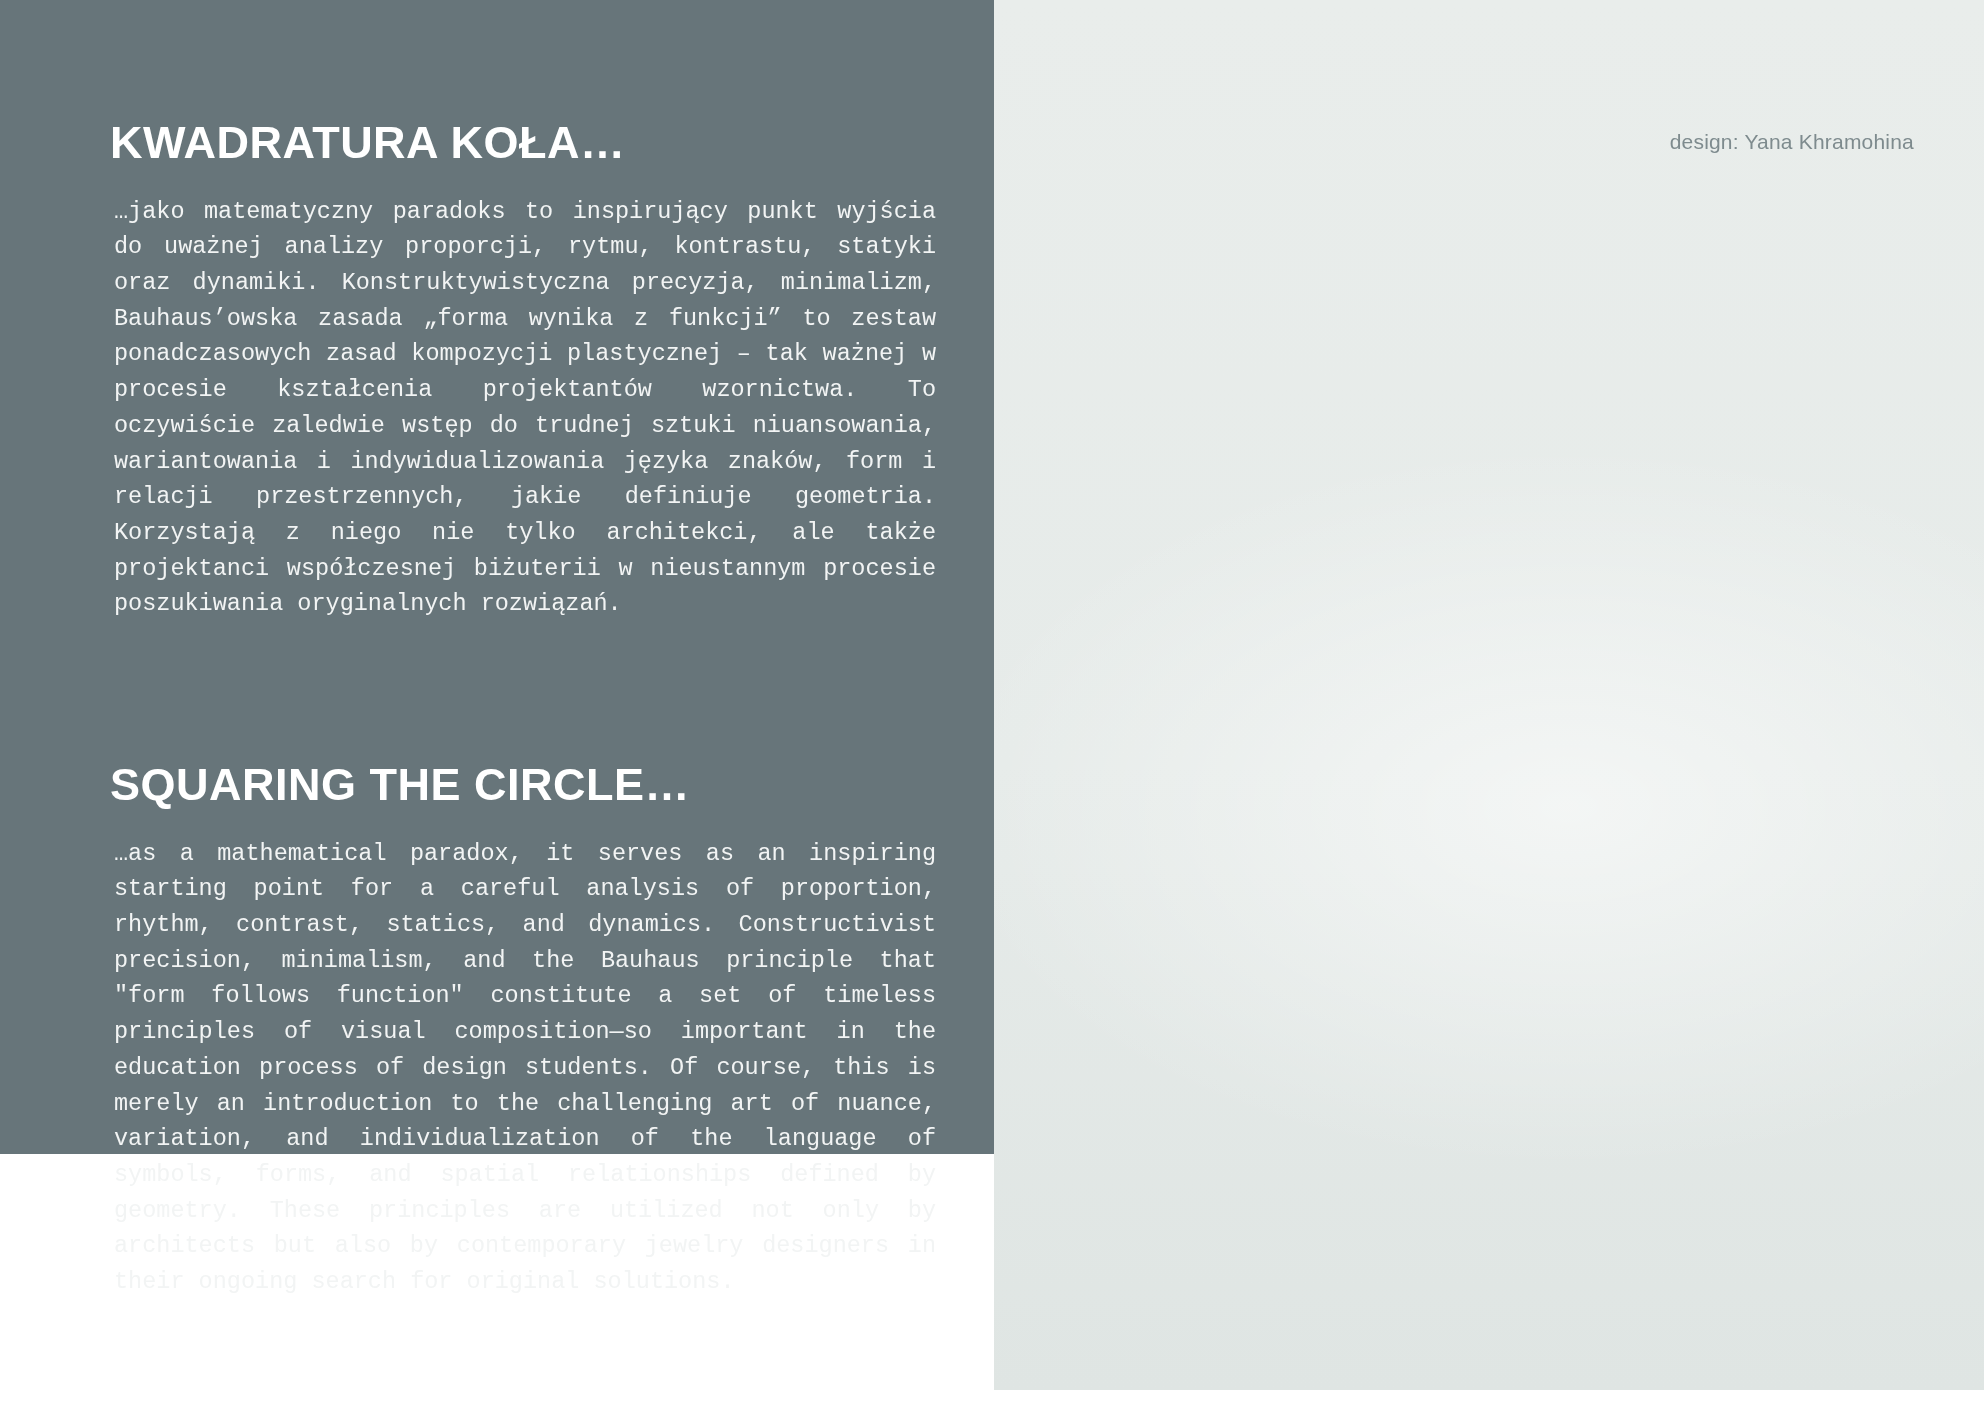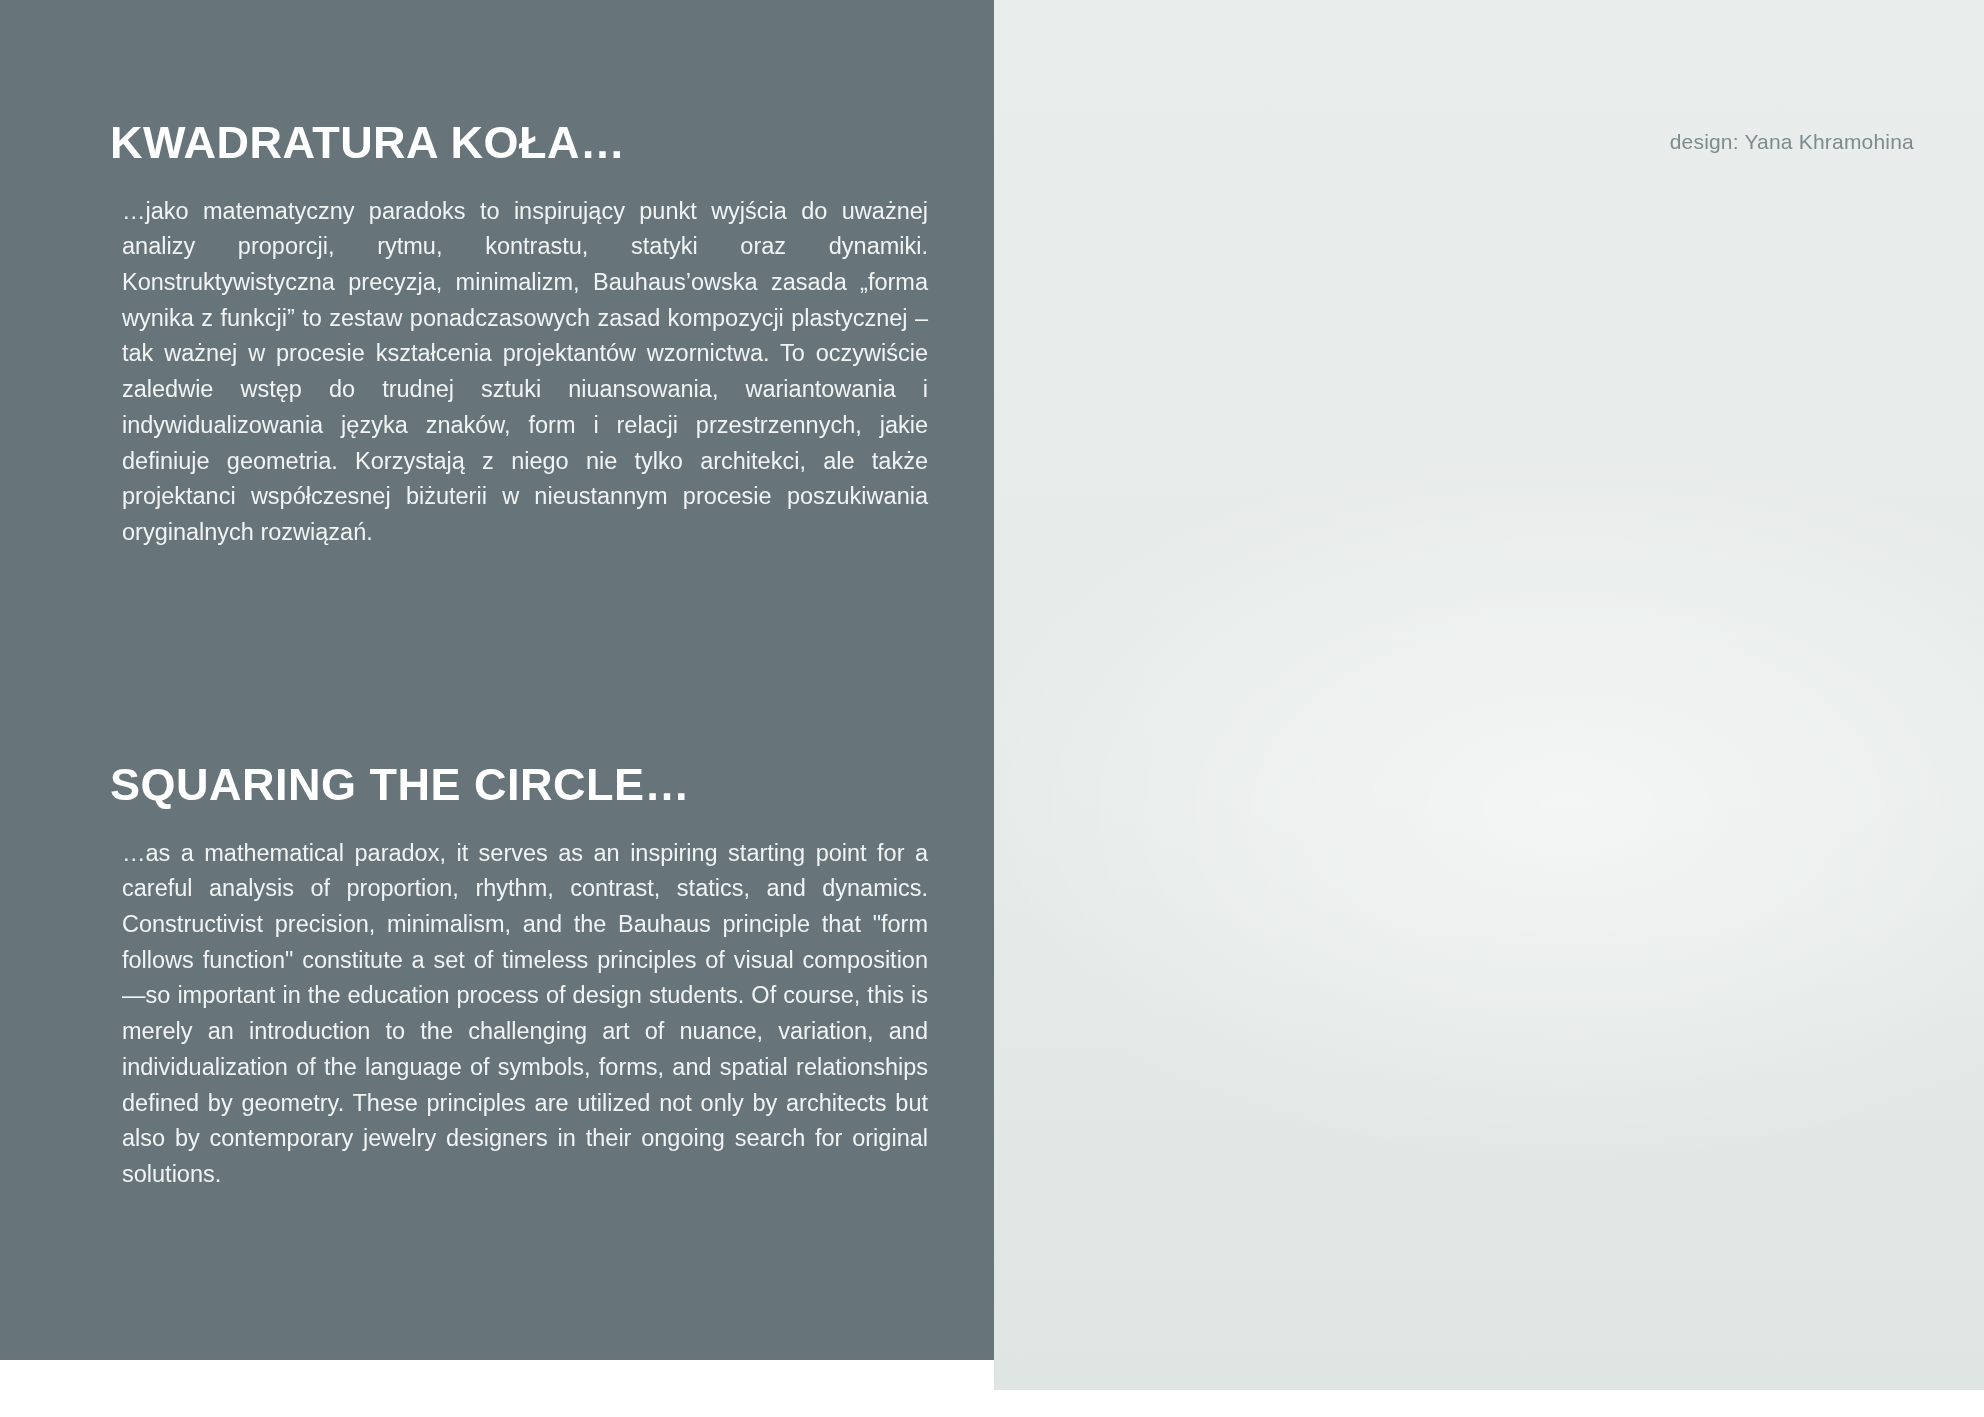--- a/index.html
+++ b/index.html
@@ -18,21 +18,21 @@
     width: 1984px;
     height: 1417px;
     display: flex;
     background: #ffffff;
   }
 
   
   .left-panel {
     position: relative;
     width: 994px;
-    height: 1360px;
+    height: 1154px;
     background: #67757a;
     box-sizing: border-box;
     padding: 0;
     flex: 0 0 994px;
   }
   .text-block {
     position: absolute;
     left: 110px;
     width: 830px;
     color: #ffffff;
@@ -46,22 +46,23 @@
     letter-spacing: 0.5px;
     line-height: 1.1;
     margin: 0 0 26px 0;
     color: #ffffff;
   }
   .body-text {
     font-size: 23.5px;
     line-height: 1.52;
     text-align: justify;
     color: #f2f4f4;
-    margin: 12px;
+    margin: 4px;
     font-weight: 400;
+    font-family: Liberation Mono, monospace;
   }
 
   
   .right-panel {
     position: relative;
     flex: 1 1 auto;
     height: 1390px;
     background: linear-gradient(160deg, #e8ecea 0%, #e3e8e6 45%, #dde3e1 100%);
     overflow: hidden;
   }

